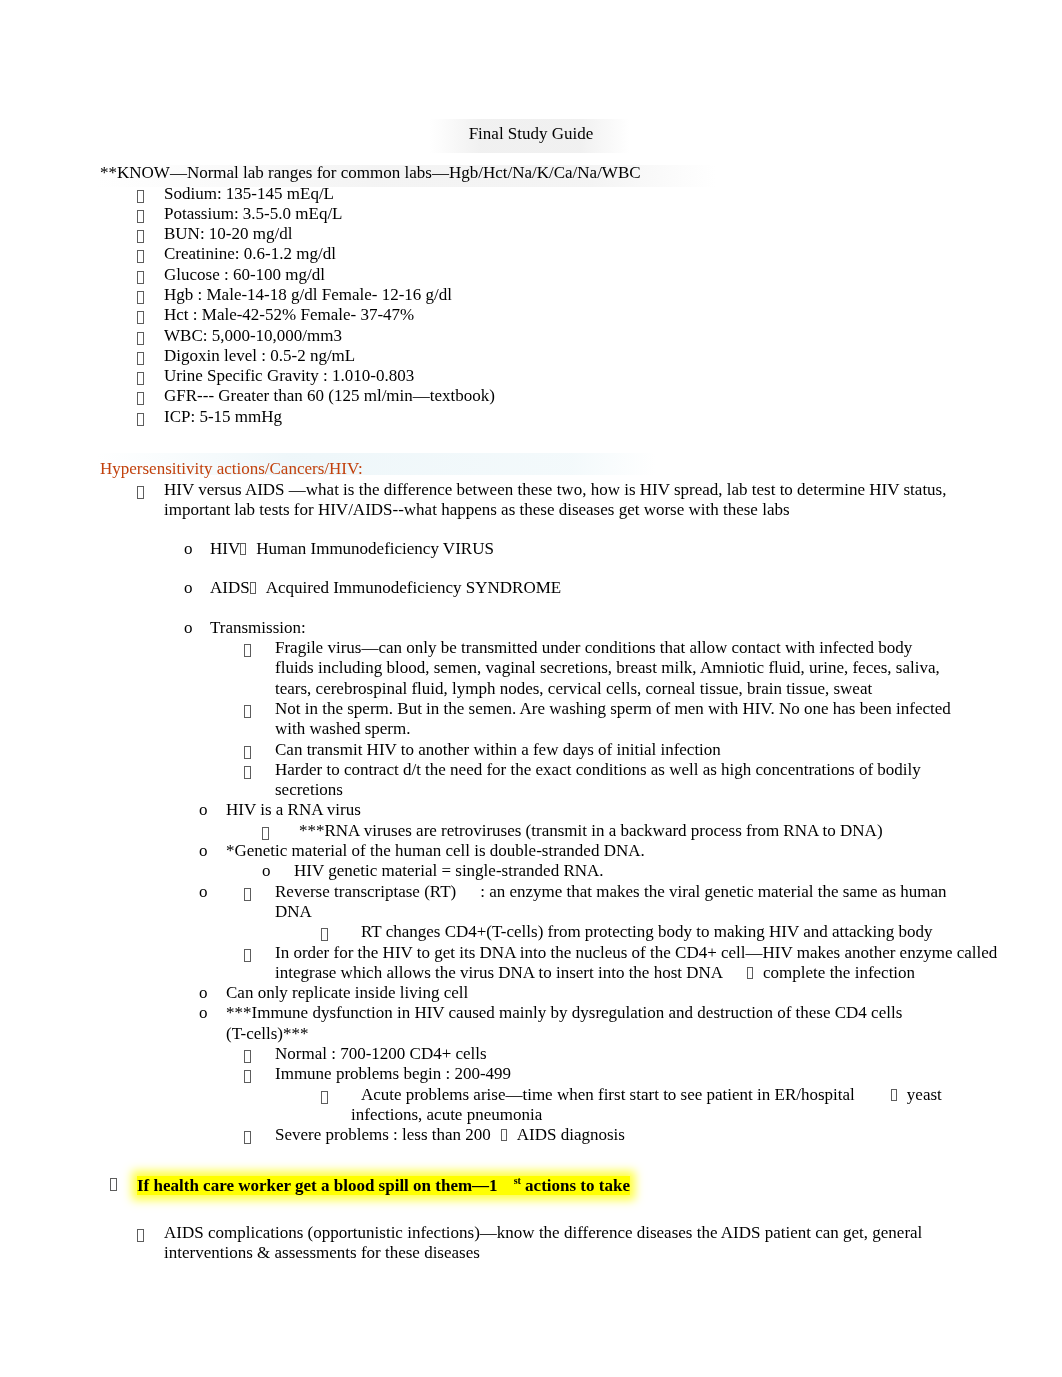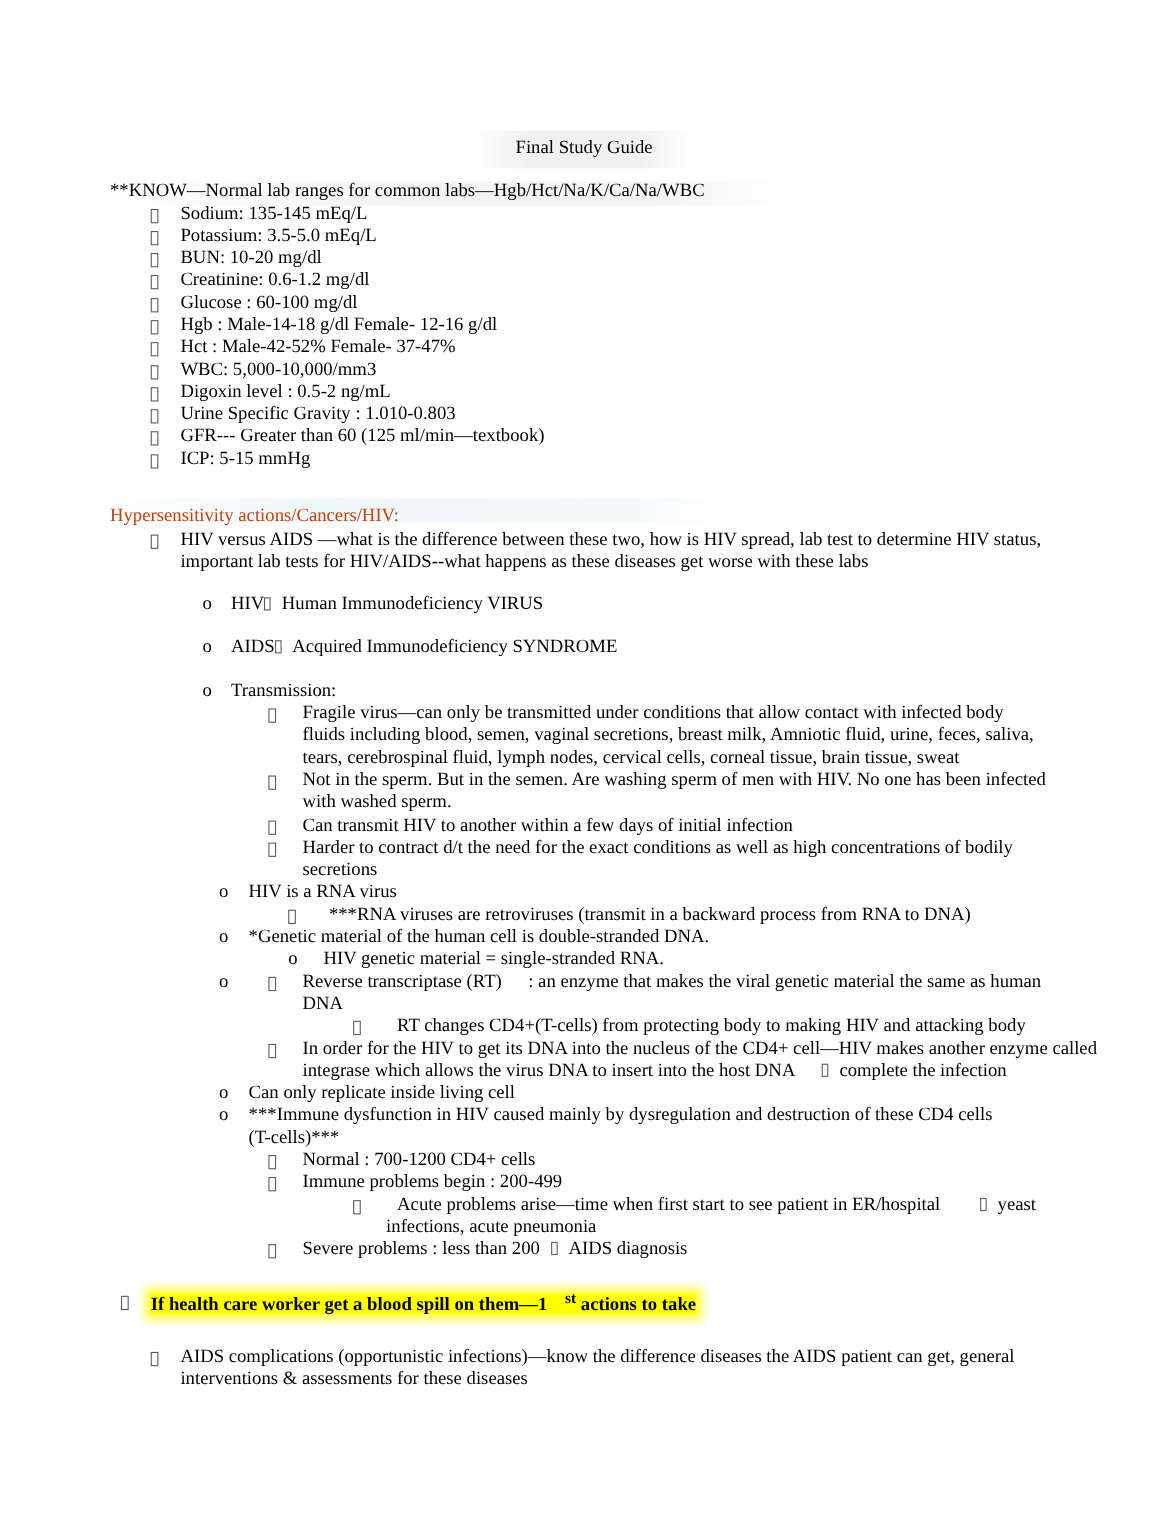--- a/index.html
+++ b/index.html
@@ -155,21 +155,21 @@
   }
   .hl-row {
     margin-left: 136px;
     position: relative;
     font-size: 17px;
     line-height: 20.5px;
   }
   .hl-row > .marker { left: -27px; }
 
   sup.st {
-    font-size: 14px;
+    font-size: 10px;
     vertical-align: super;
   }
 
   .sp-2 { display: inline-block; width: 10px; }
   .sp-3 { display: inline-block; width: 16px; }
   .sp-4 { display: inline-block; width: 24px; }
   .sp-6 { display: inline-block; width: 36px; }
 </style>
 </head>
 <body>

